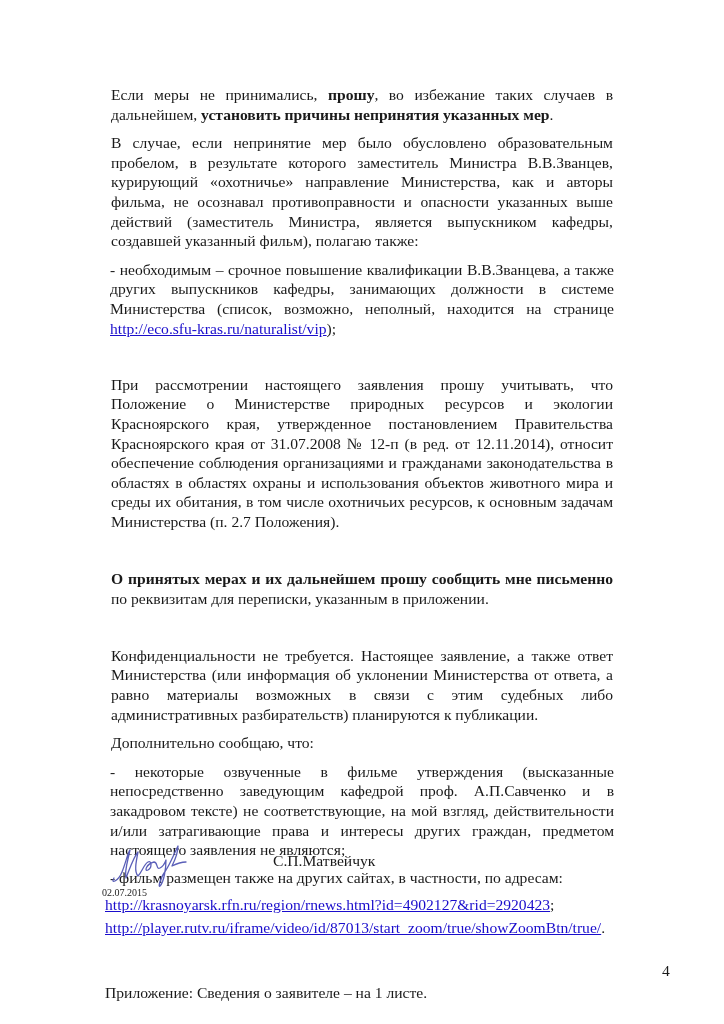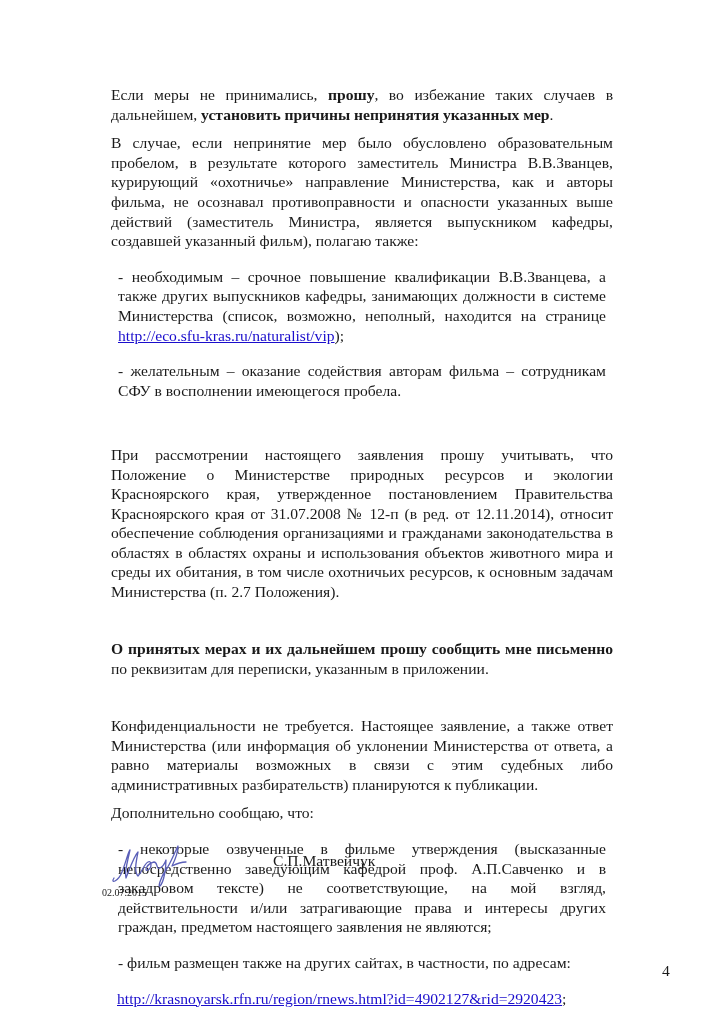--- a/index.html
+++ b/index.html
@@ -19,27 +19,27 @@
       position: absolute;
       left: 102px;
       top: 76px;
       width: 520px;
       font-size: 15.6px;
       line-height: 19.6px;
       text-align: justify;
     }
     .para { margin: 9px; }
     .gap { height: 19.6px; }
-    .line-item { margin: 16px; text-align: justify; }
+    .line-item { margin: 8px; text-align: justify; }
     a.link {
       color: #1a0dcc;
       text-decoration: underline;
     }
     b { font-weight: bold; }
-    .appendix { margin: 15px; text-align: left; }
+    .appendix { margin: 3px; text-align: left; }
     .sign-row {
       position: absolute;
       left: 102px;
       top: 838px;
       width: 520px;
       height: 50px;
       text-align: right;
     }
     .signature {
       position: absolute;
@@ -76,21 +76,20 @@
   <p class="para">
     <span>Если меры не принимались, </span><b>прошу</b><span>, во избежание таких случаев в дальнейшем, </span><b>установить причины непринятия указанных мер</b><span>.</span>
   </p>
 
   <p class="para">В случае, если непринятие мер было обусловлено образовательным пробелом, в результате которого заместитель Министра В.В.Званцев, курирующий «охотничье» направление Министерства, как и авторы фильма, не осознавал противоправности и опасности указанных выше действий (заместитель Министра, является выпускником кафедры, создавшей указанный фильм), полагаю также:</p>
 
   <p class="line-item">
     <span>- необходимым – срочное повышение квалификации В.В.Званцева, а также других выпускников кафедры, занимающих должности в системе Министерства (список, возможно, неполный, находится на странице </span><a class="link" href="#">http://eco.sfu-kras.ru/naturalist/vip</a><span>);</span>
   </p>
 
-  <p class="line-item">- желательным – оказание содействия авторам фильма – сотрудникам СФУ в восполнении имеющегося пробела.</p>
 
   <div class="gap"></div>
 
   <p class="para">При рассмотрении настоящего заявления прошу учитывать, что Положение о Министерстве природных ресурсов и экологии Красноярского края, утвержденное постановлением Правительства Красноярского края от 31.07.2008 № 12-п (в ред. от 12.11.2014), относит обеспечение соблюдения организациями и гражданами законодательства в областях в областях охраны и использования объектов животного мира и среды их обитания, в том числе охотничьих ресурсов, к основным задачам Министерства (п. 2.7 Положения).</p>
 
   <div class="gap"></div>
 
   <p class="para">
     <b>О принятых мерах и их дальнейшем прошу сообщить мне письменно</b><span> по реквизитам для переписки, указанным в приложении.</span>
   </p>
@@ -98,20 +97,23 @@
   <div class="gap"></div>
 
   <p class="para">Конфиденциальности не требуется. Настоящее заявление, а также ответ Министерства (или информация об уклонении Министерства от ответа, а равно материалы возможных в связи с этим судебных либо административных разбирательств) планируются к публикации.</p>
 
   <p class="para">Дополнительно сообщаю, что:</p>
   <p class="line-item">- некоторые озвученные в фильме утверждения (высказанные непосредственно заведующим кафедрой проф. А.П.Савченко и в закадровом тексте) не соответствующие, на мой взгляд, действительности и/или затрагивающие права и интересы других граждан, предметом настоящего заявления не являются;</p>
   <p class="line-item">- фильм размещен также на других сайтах, в частности, по адресам:</p>
   <p class="appendix">
     <a class="link" href="#">http://krasnoyarsk.rfn.ru/region/rnews.html?id=4902127&amp;rid=2920423</a><span>;</span>
   </p>
+  <p class="appendix">
+    <a class="link" href="#">http://player.rutv.ru/iframe/video/id/87013/start_zoom/true/showZoomBtn/true/</a><span>.</span>
+  </p>
 
   <div class="gap"></div>
   <div class="gap"></div>
 
   <p class="appendix">Приложение: Сведения о заявителе – на 1 листе.</p>
 </div>
 
 <div class="sign-row">
   <svg class="signature" viewBox="0 0 90 50">
     <path d="M6 40 C 2 46, 10 44, 14 34 C 18 24, 20 14, 22 12 C 20 22, 16 34, 18 40 C 22 30, 26 18, 30 14 C 28 24, 26 34, 30 38 C 34 34, 36 26, 40 24 C 44 22, 44 30, 40 32 C 36 34, 38 26, 46 24 C 50 24, 48 32, 52 30 C 56 28, 58 22, 58 22 C 58 30, 56 44, 52 48 C 50 50, 52 40, 58 32 C 62 26, 66 16, 70 8 C 70 16, 66 24, 64 28 C 68 26, 74 24, 78 24" fill="none" stroke="#5a5fb8" stroke-width="1.3" stroke-linecap="round" stroke-linejoin="round"></path>

